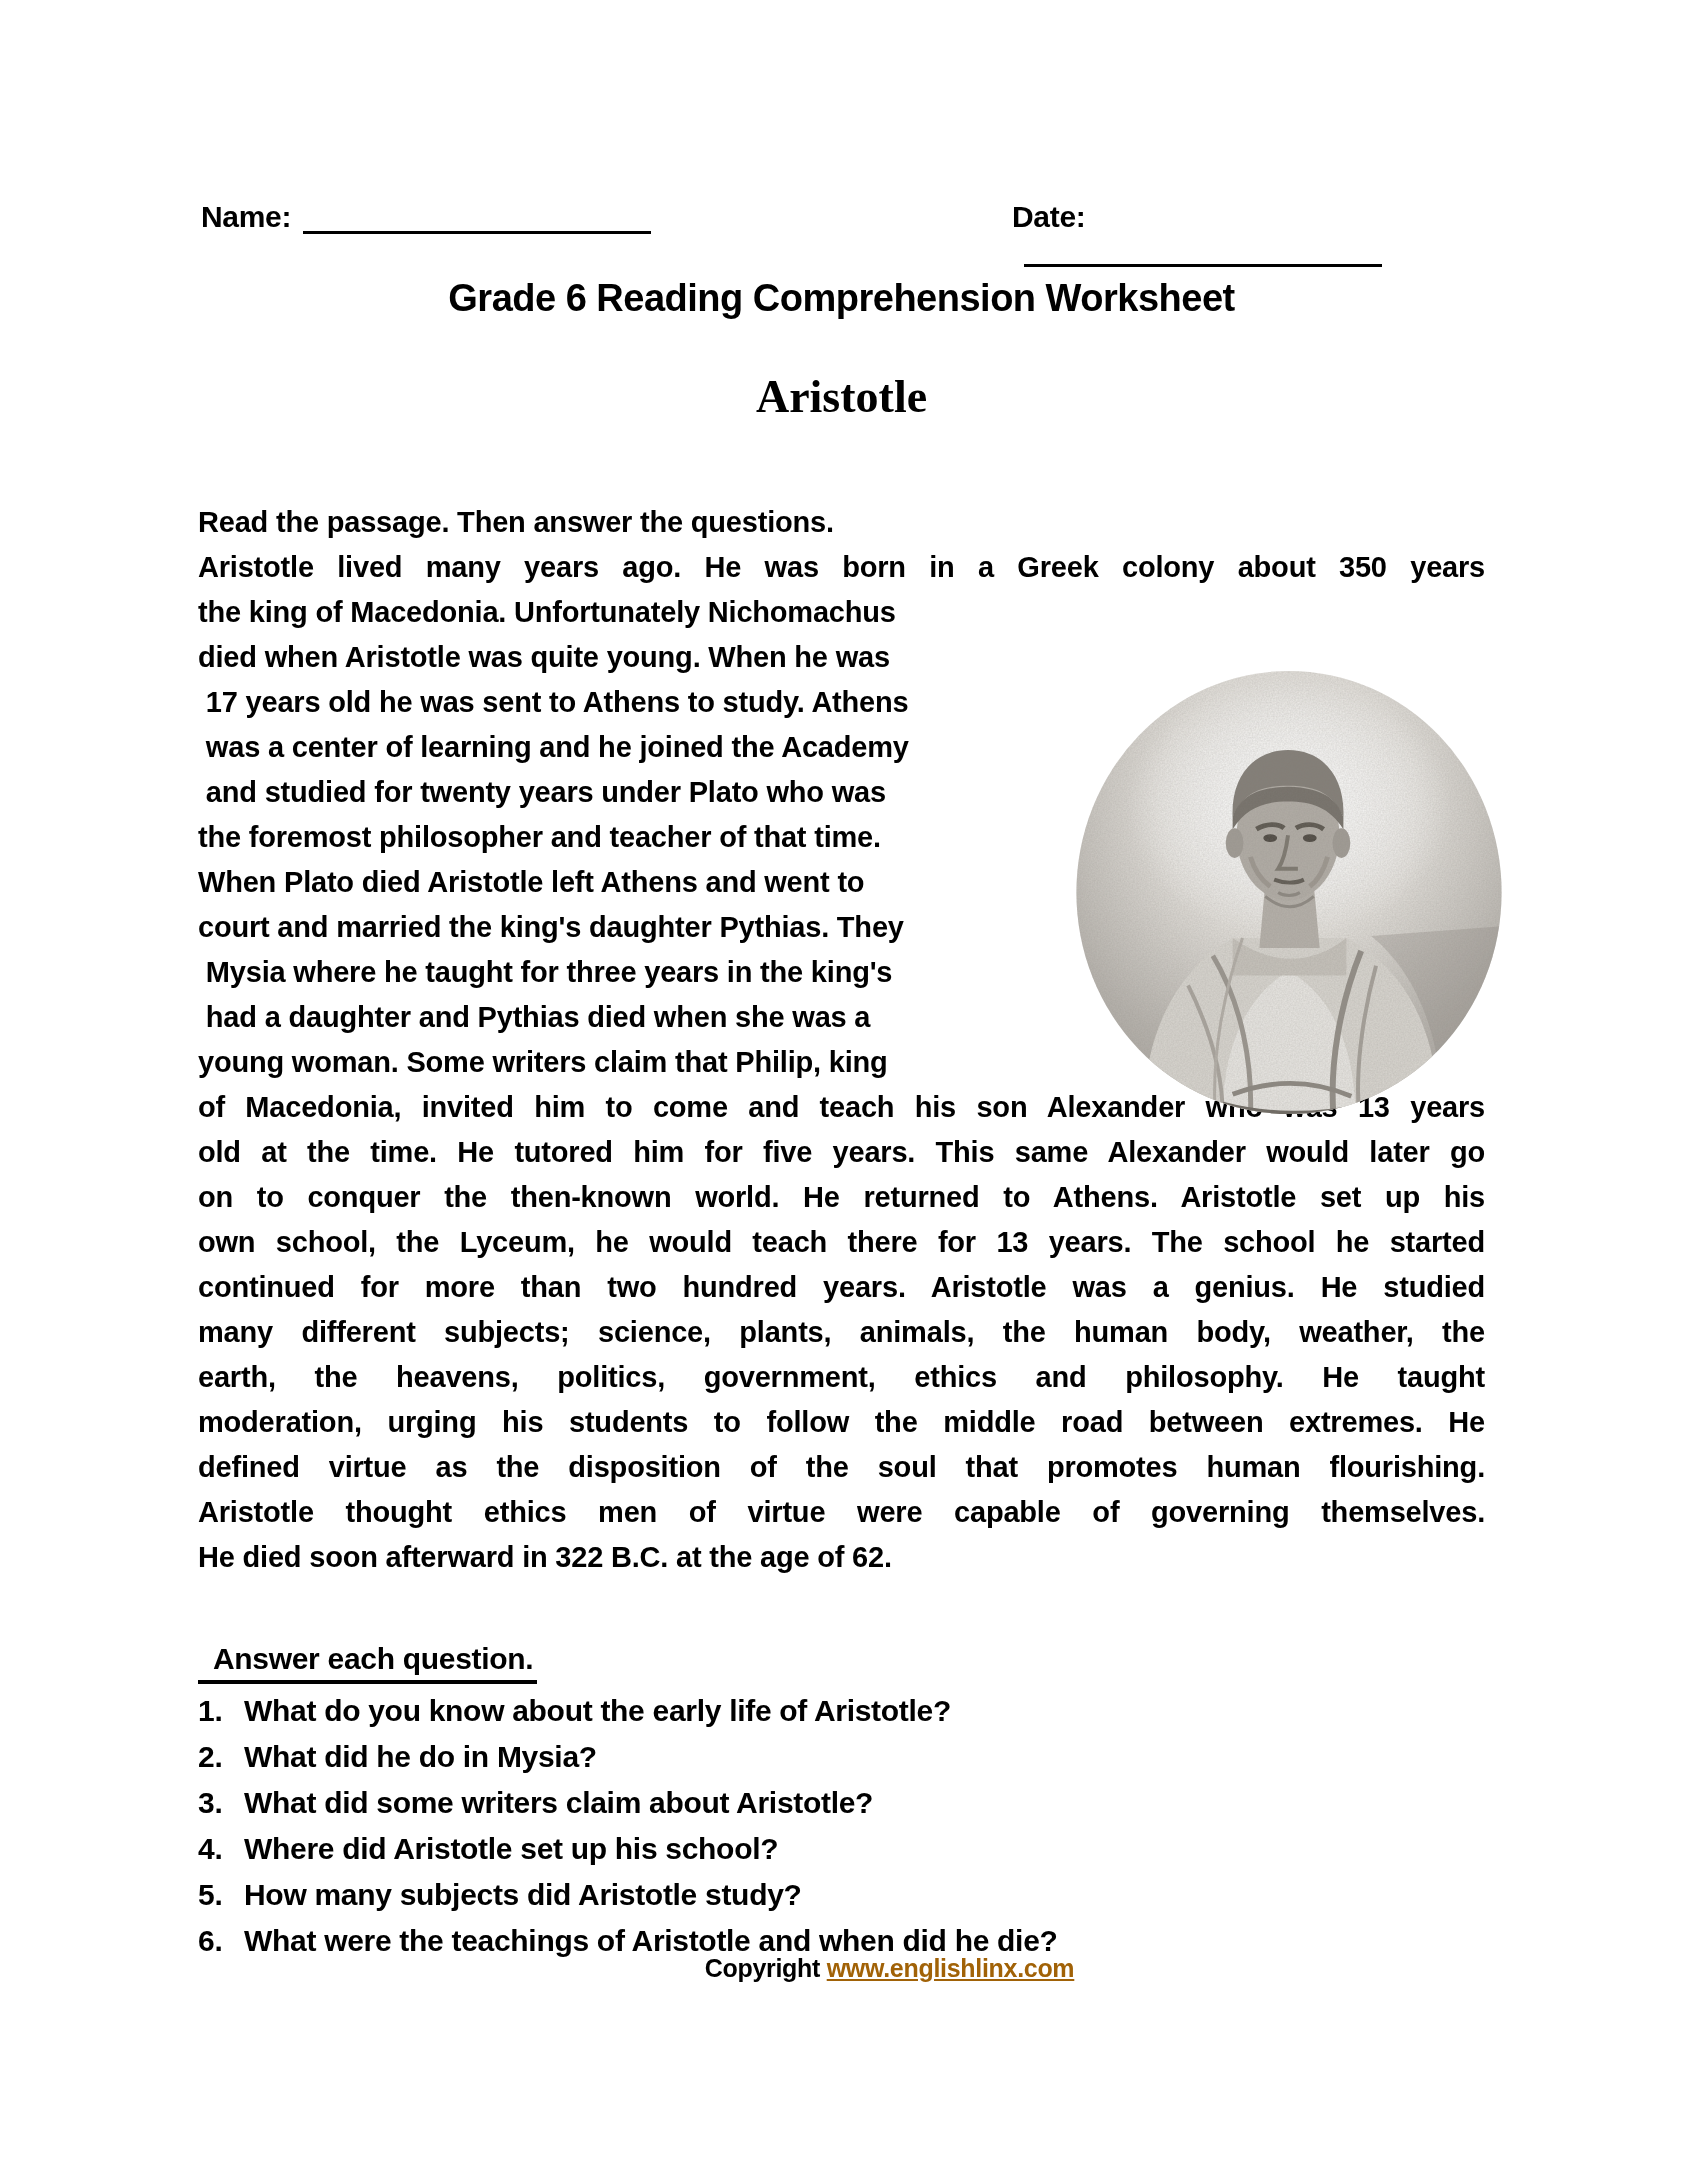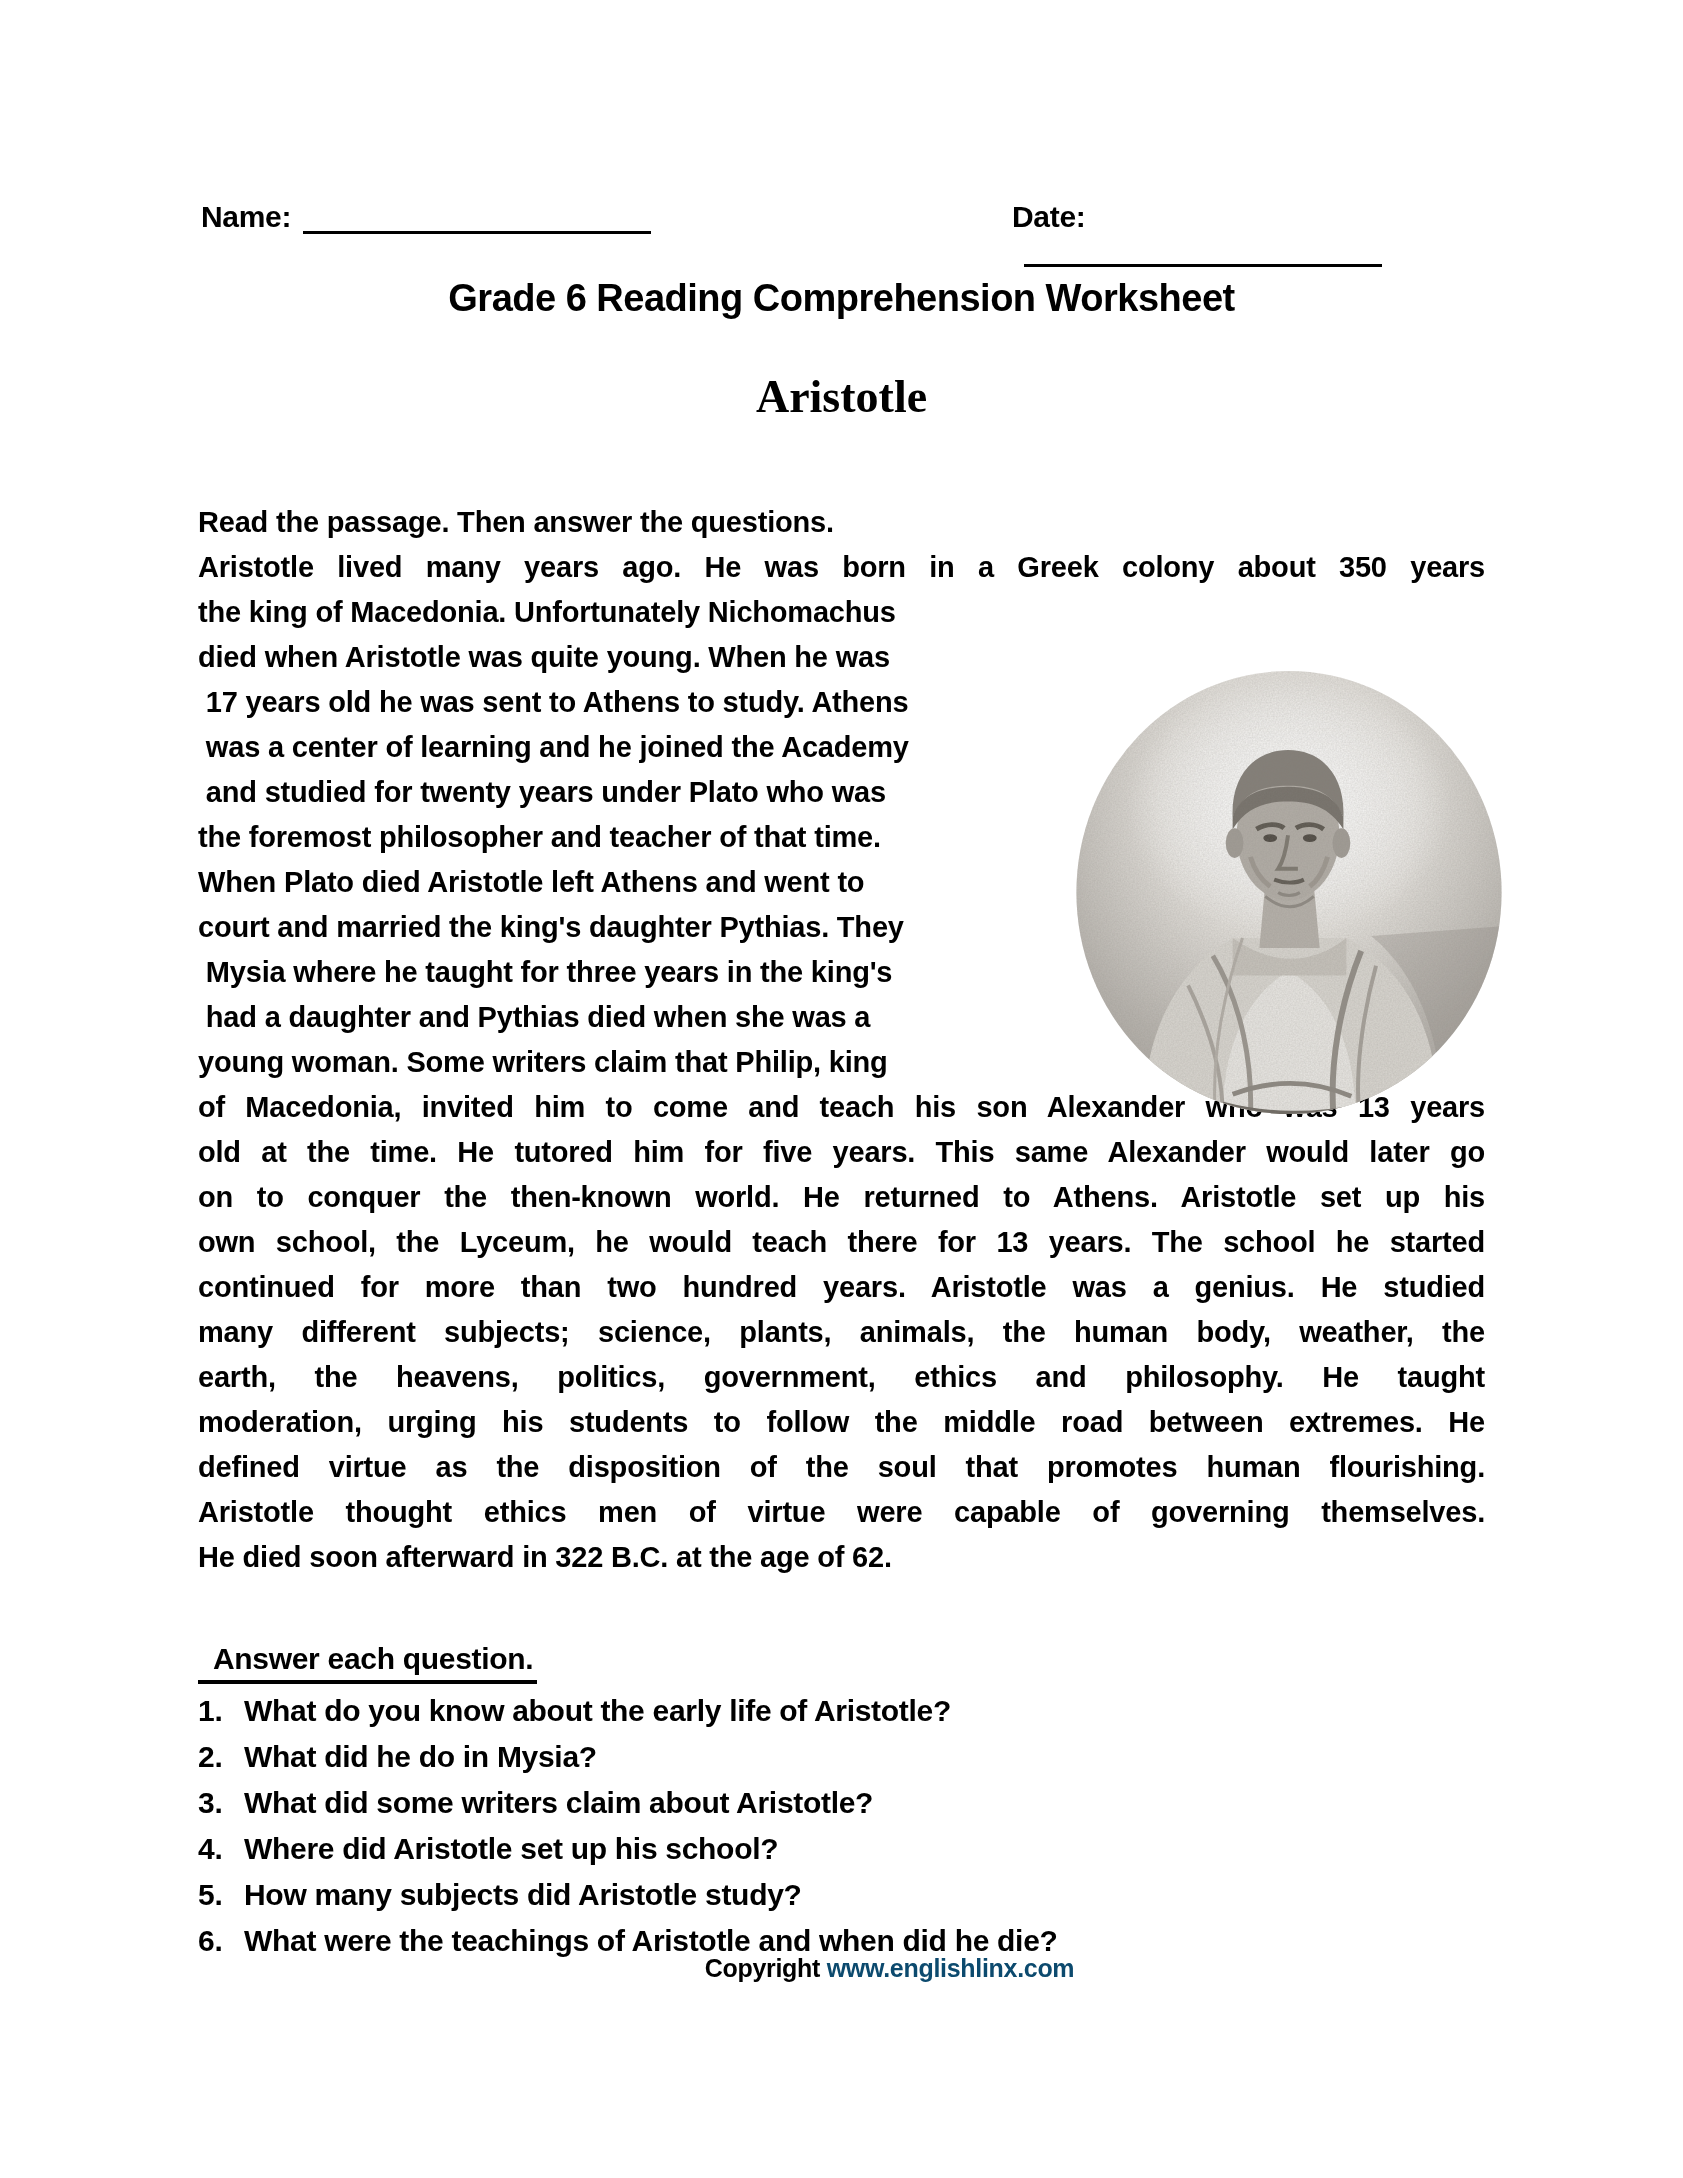--- a/index.html
+++ b/index.html
@@ -34,21 +34,21 @@
   
   #questions{position:absolute;top:1638px;left:198px;width:1287px;font-weight:bold;font-size:30px;letter-spacing:-0.3px;}
   #answer-heading{display:inline-block;border-bottom:4px solid #000;line-height:42px;height:42px;
     padding:0 4px 0 8px;margin-bottom:4px;white-space:pre;}
   .question-row{display:flex;height:46px;line-height:46px;}
   .qnum{width:46px;flex:0 0 46px;}
   .qtext{flex:1;white-space:nowrap;}
   
   #footer{position:absolute;top:1954px;left:0;width:1683px;text-align:center;}
   #footer .inner{position:relative;left:48px;font-size:25px;font-weight:bold;letter-spacing:-0.3px;}
-  #copyright-link{color:#0c4a6e;cursor:pointer;}
+  #copyright-link{color:#a16207;text-decoration:underline;cursor:pointer;}
 </style>
 </head>
 <body>
 
 <div id="page">
 
   <div class="fill-row">
     <div id="name-block">
       <span class="fill-label">Name:</span><span id="name-line" class="blank-line"></span>
     </div>

